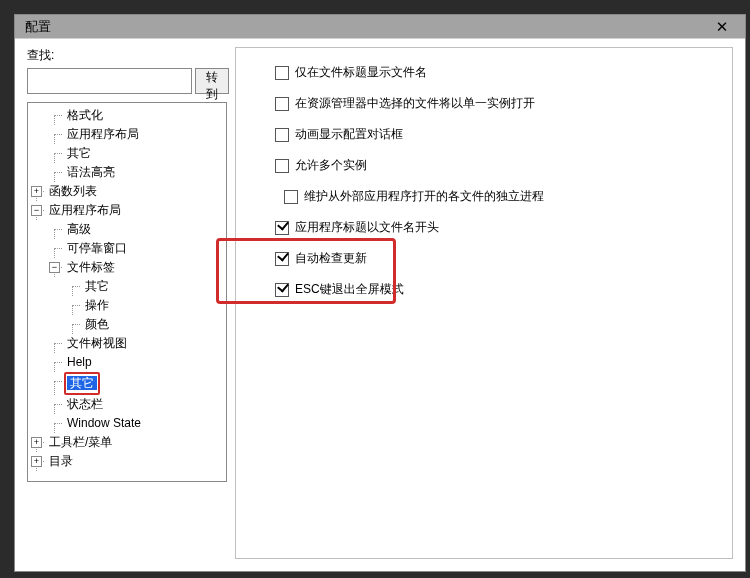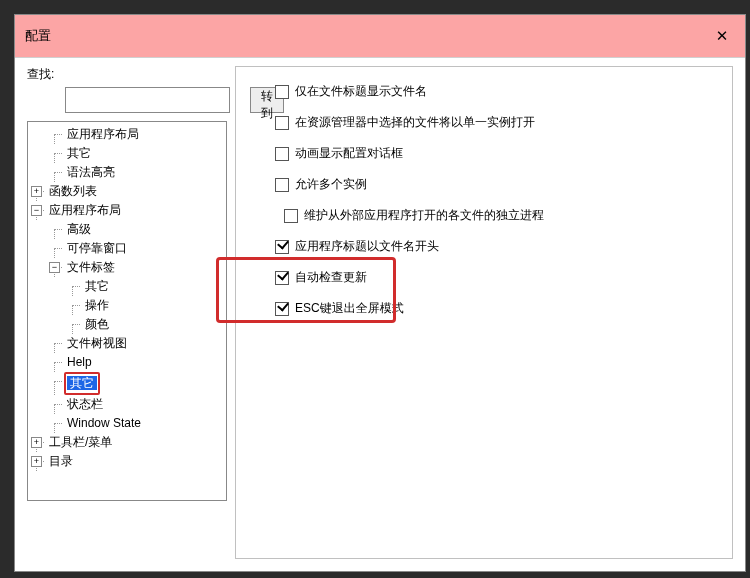--- a/index.html
+++ b/index.html
@@ -20,26 +20,26 @@
       left: 14px;
       top: 14px;
       right: 4px;
       bottom: 6px;
       background: #fff;
       border: 1px solid #888;
       display: flex;
       flex-direction: column;
     }
     .titlebar {
-      height: 43px;
+      height: 24px;
       display: flex;
       align-items: center;
       border-bottom: 1px solid #d0d0d0;
       padding: 0 2px 0 10px;
-      background: #fca5a5;
+      background: #a3a3a3;
     }
     .titlebar .title {
       flex: 1;
       font-size: 13px;
     }
     .titlebar .close {
       width: 42px;
       text-align: center;
       font-size: 15px;
       cursor: pointer;
@@ -54,23 +54,22 @@
     .left-col {
       width: 200px;
       display: flex;
       flex-direction: column;
     }
     .search-label {
       margin-bottom: 4px;
     }
     .search-row {
       display: flex;
-      gap: 20px;
+      gap: 3px;
       margin-bottom: 8px;
-      margin-left: 38px;
     }
     .search-input {
       flex: 1;
       height: 26px;
       border: 1px solid #888;
       padding: 2px 4px;
     }
     .go-btn {
       height: 26px;
       padding: 0 10px;
@@ -209,20 +208,21 @@
       <div class="left-col">
         <div class="search-label">查找:</div>
         <div class="search-row">
           <input class="search-input" type="text" style="">
           <button class="go-btn">转到</button>
         </div>
 
         <div class="tree-wrap">
           <div class="tree" id="tree">
               <ul>
+                <li style="margin-left: 18px;"><span><span class="node-label">格式化</span></span></li>
                 <li style="margin-left: 18px;"><span><span class="node-label">应用程序布局</span></span></li>
                 <li style="margin-left: 18px;"><span><span class="node-label">其它</span></span></li>
                 <li style="margin-left: 18px;"><span><span class="node-label">语法高亮</span></span></li>
                 <li style="margin-left: 0px;"><span class="toggle">+</span><span><span class="node-label">函数列表</span></span></li>
                 <li style="margin-left: 0px;"><span class="toggle">−</span><span><span class="node-label">应用程序布局</span></span></li>
                 <li style="margin-left: 18px;"><span><span class="node-label">高级</span></span></li>
                 <li style="margin-left: 18px;"><span><span class="node-label">可停靠窗口</span></span></li>
                 <li style="margin-left: 18px;"><span class="toggle">−</span><span><span class="node-label">文件标签</span></span></li>
                 <li style="margin-left: 36px;"><span><span class="node-label">其它</span></span></li>
                 <li style="margin-left: 36px;"><span><span class="node-label">操作</span></span></li>

